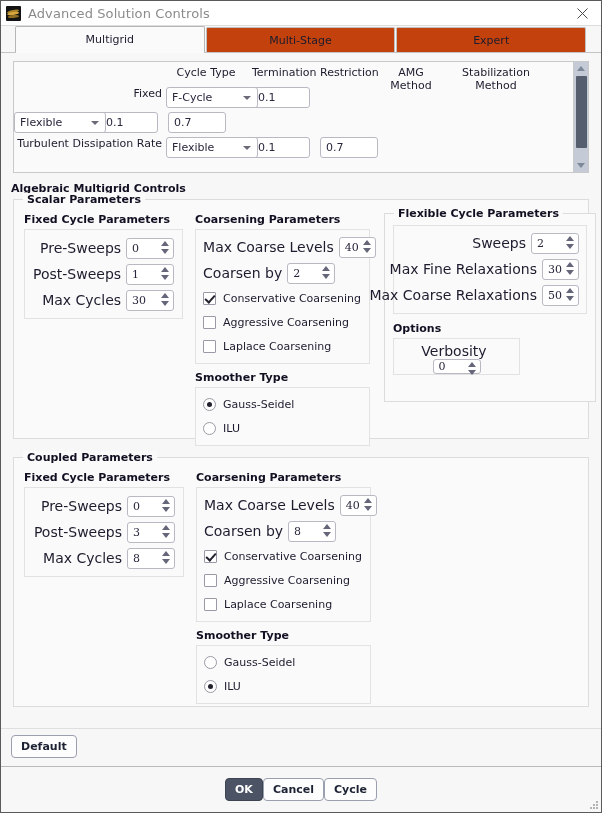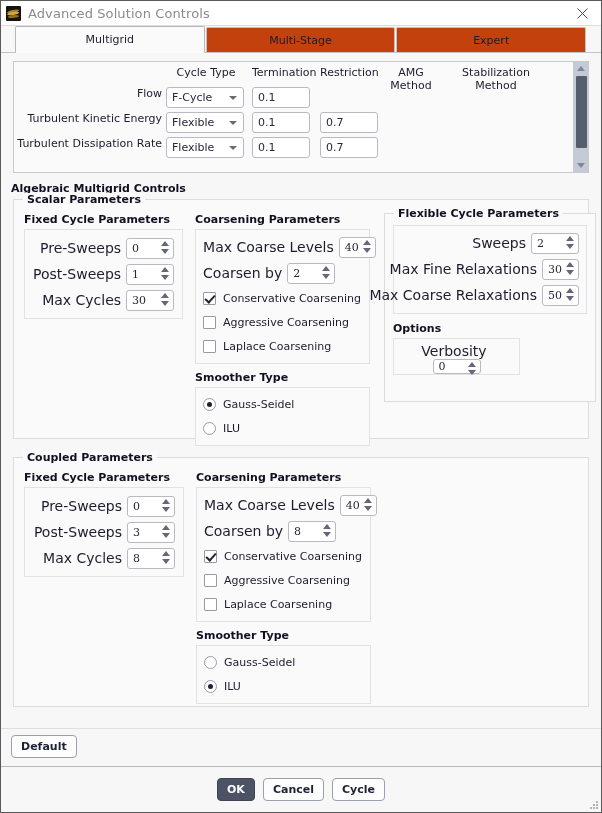--- a/index.html
+++ b/index.html
@@ -101,21 +101,21 @@
   .trow.header { height: 21px; }
   .c-label  { width: 152px; text-align: right; padding-right: 4px; font-size: 11px; }
   .c-cycle  { width: 80px; }
   .c-term   { width: 68px; padding-left: 6px; }
   .c-restr  { width: 62px; padding-left: 6px; }
   .c-amg    { width: 66px; padding-left: 4px; }
   .c-stab   { width: 104px; padding-left: 4px; }
   .hdr { font-size: 11px; color: #1c1c2e; text-align: left; }
   .hdr.center { text-align: center; }
   select.combo, .combo {
-    width: 78px; height: 21px;
+    width: 92px; height: 21px;
     border: 1px solid #b9b9c4;
     border-radius: 3px;
     background: #ffffff;
     font-size: 11px;
     color: #27273c;
     padding: 0 16px 0 5px;
     display: flex; align-items: center;
     position: relative;
     cursor: pointer;
     font-family: "DejaVu Sans", "Liberation Sans", sans-serif;
@@ -283,21 +283,20 @@
     cursor: pointer;
   }
   .btn.primary {
     background: #4b5365; border-color: #3d4452; color: #ffffff;
     min-width: 30px;
   }
   #btnbar {
     border-top: 1px solid #b9b9b9;
     height: 46px;
     display: flex; align-items: center; justify-content: center;
-    gap: 8px;
     background: #f7f7f7;
   }
   #grip {
     position: absolute; right: 2px; bottom: 2px;
     width: 10px; height: 10px;
   }
   #grip i {
     position: absolute; width: 2px; height: 2px; background: #b4b4b4;
   }
   #content { flex: 1; position: relative; }
@@ -342,39 +341,38 @@
         <div class="trow header">
           <div class="c-label"></div>
           <div class="c-cycle hdr center">Cycle Type</div>
           <div class="c-term hdr center">Termination</div>
           <div class="c-restr hdr center">Restriction</div>
           <div class="c-amg hdr center">AMG Method</div>
           <div class="c-stab hdr center">Stabilization Method</div>
         </div>
 
         <div class="trow">
-          <div class="c-label">Flow</div>
+          <div class="c-label">Fixed</div>
           <div class="c-cycle">
             <div class="combo">
               <span>F-Cycle</span>
               <span class="carat"></span>
             </div>
           </div>
           <div class="c-term">
             <div class="txtfield">
               <span>0.1</span>
             </div>
           </div>
           <div class="c-restr"></div>
           <div class="c-amg"></div>
           <div class="c-stab"></div>
         </div>
 
         <div class="trow">
-          <div class="c-label">Turbulent Kinetic Energy</div>
           <div class="c-cycle">
             <div class="combo">
               <span>Flexible</span>
               <span class="carat"></span>
             </div>
           </div>
           <div class="c-term">
             <div class="txtfield">
               <span>0.1</span>
             </div>

